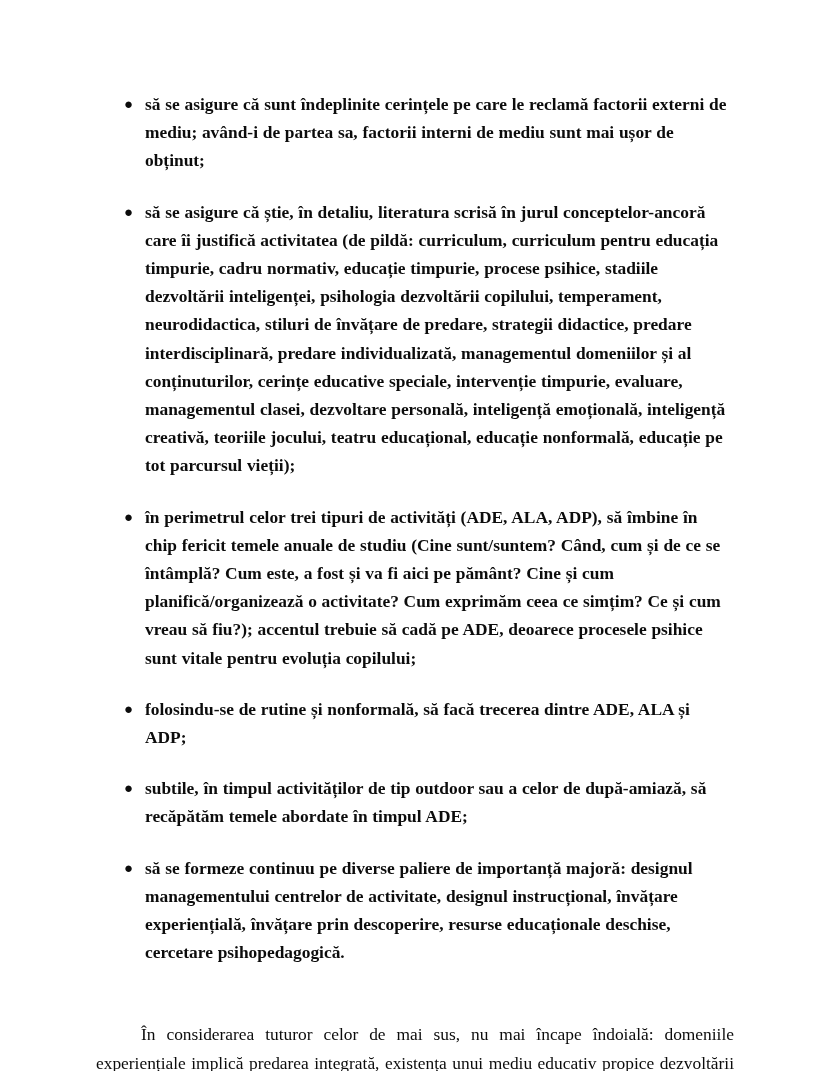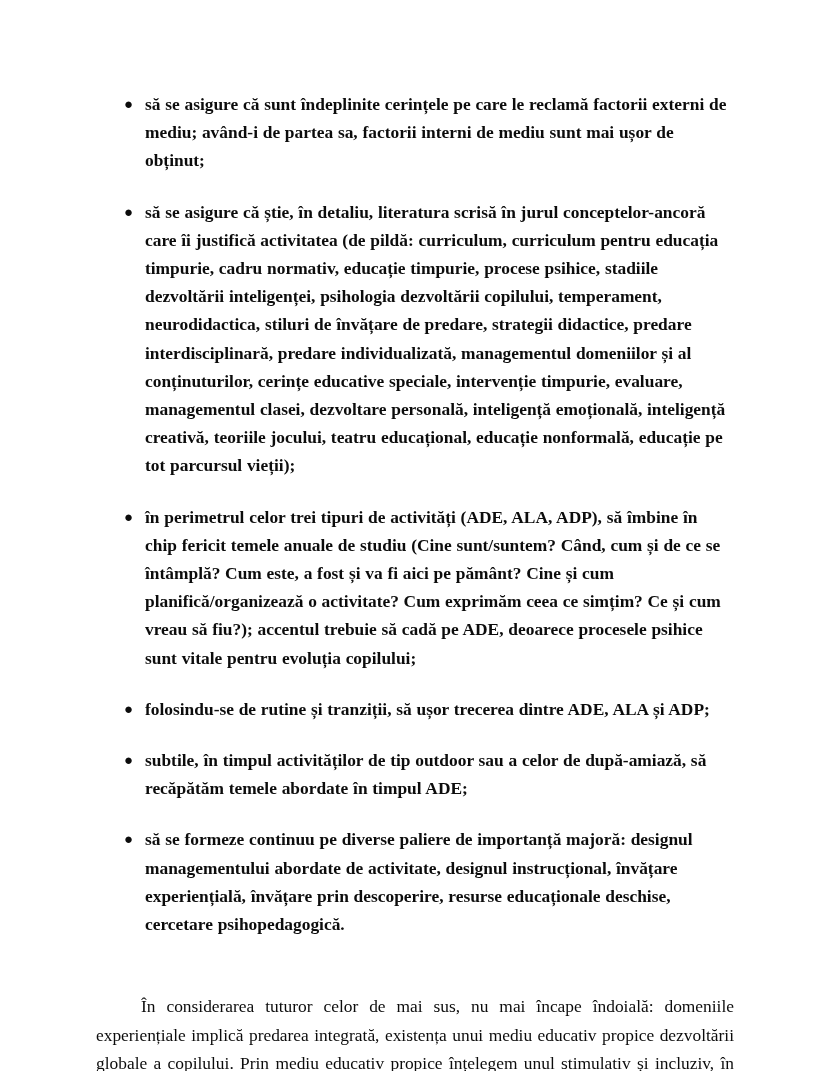--- a/index.html
+++ b/index.html
@@ -86,31 +86,31 @@
         <span class="bullet-text">să se asigure că știe, în detaliu, literatura scrisă în jurul conceptelor-ancoră care îi justifică activitatea (de pildă: curriculum, curriculum pentru educația timpurie, cadru normativ, educație timpurie, procese psihice, stadiile dezvoltării inteligenței, psihologia dezvoltării copilului, temperament, neurodidactica, stiluri de învățare de predare, strategii didactice, predare interdisciplinară, predare individualizată, managementul domeniilor și al conținuturilor, cerințe educative speciale, intervenție timpurie, evaluare, managementul clasei, dezvoltare personală, inteligență emoțională, inteligență creativă, teoriile jocului, teatru educațional, educație nonformală, educație pe tot parcursul vieții);</span>
       </li>
 
       <li class="bullet-item">
         <span class="bullet-glyph">●</span>
         <span class="bullet-text">în perimetrul celor trei tipuri de activități (ADE, ALA, ADP), să îmbine în chip fericit temele anuale de studiu (Cine sunt/suntem? Când, cum și de ce se întâmplă? Cum este, a fost și va fi aici pe pământ? Cine și cum planifică/organizează o activitate? Cum exprimăm ceea ce simțim? Ce și cum vreau să fiu?); accentul trebuie să cadă pe ADE, deoarece procesele psihice sunt vitale pentru evoluția copilului;</span>
       </li>
 
       <li class="bullet-item">
         <span class="bullet-glyph">●</span>
-        <span class="bullet-text">folosindu-se de rutine și tranziții, să ușor trecerea dintre ADE, ALA și ADP;</span>
+        <span class="bullet-text">folosindu-se de rutine și nonformală, să facă trecerea dintre ADE, ALA și ADP;</span>
       </li>
 
       <li class="bullet-item">
         <span class="bullet-glyph">●</span>
         <span class="bullet-text">subtile, în timpul activităților de tip outdoor sau a celor de după-amiază, să recăpătăm temele abordate în timpul ADE;</span>
       </li>
 
       <li class="bullet-item">
         <span class="bullet-glyph">●</span>
-        <span class="bullet-text">să se formeze continuu pe diverse paliere de importanță majoră: designul managementului abordate de activitate, designul instrucțional, învățare experiențială, învățare prin descoperire, resurse educaționale deschise, cercetare psihopedagogică.</span>
+        <span class="bullet-text">să se formeze continuu pe diverse paliere de importanță majoră: designul managementului centrelor de activitate, designul instrucțional, învățare experiențială, învățare prin descoperire, resurse educaționale deschise, cercetare psihopedagogică.</span>
       </li>
 
     </ul>
 
     <p class="para para-indent para-block-1">În considerarea tuturor celor de mai sus, nu mai încape îndoială: domeniile experiențiale implică predarea integrată, existența unui mediu educativ propice dezvoltării globale a copilului. Prin mediu educativ propice înțelegem unul stimulativ și incluziv, în care se resimte, îndeosebi, regimul aplicativității acestor trei ale învățării active, al dezvoltării integrate și al echității non-discriminării.</p>
 
   </div>
 </div>
 
 </body></html>

